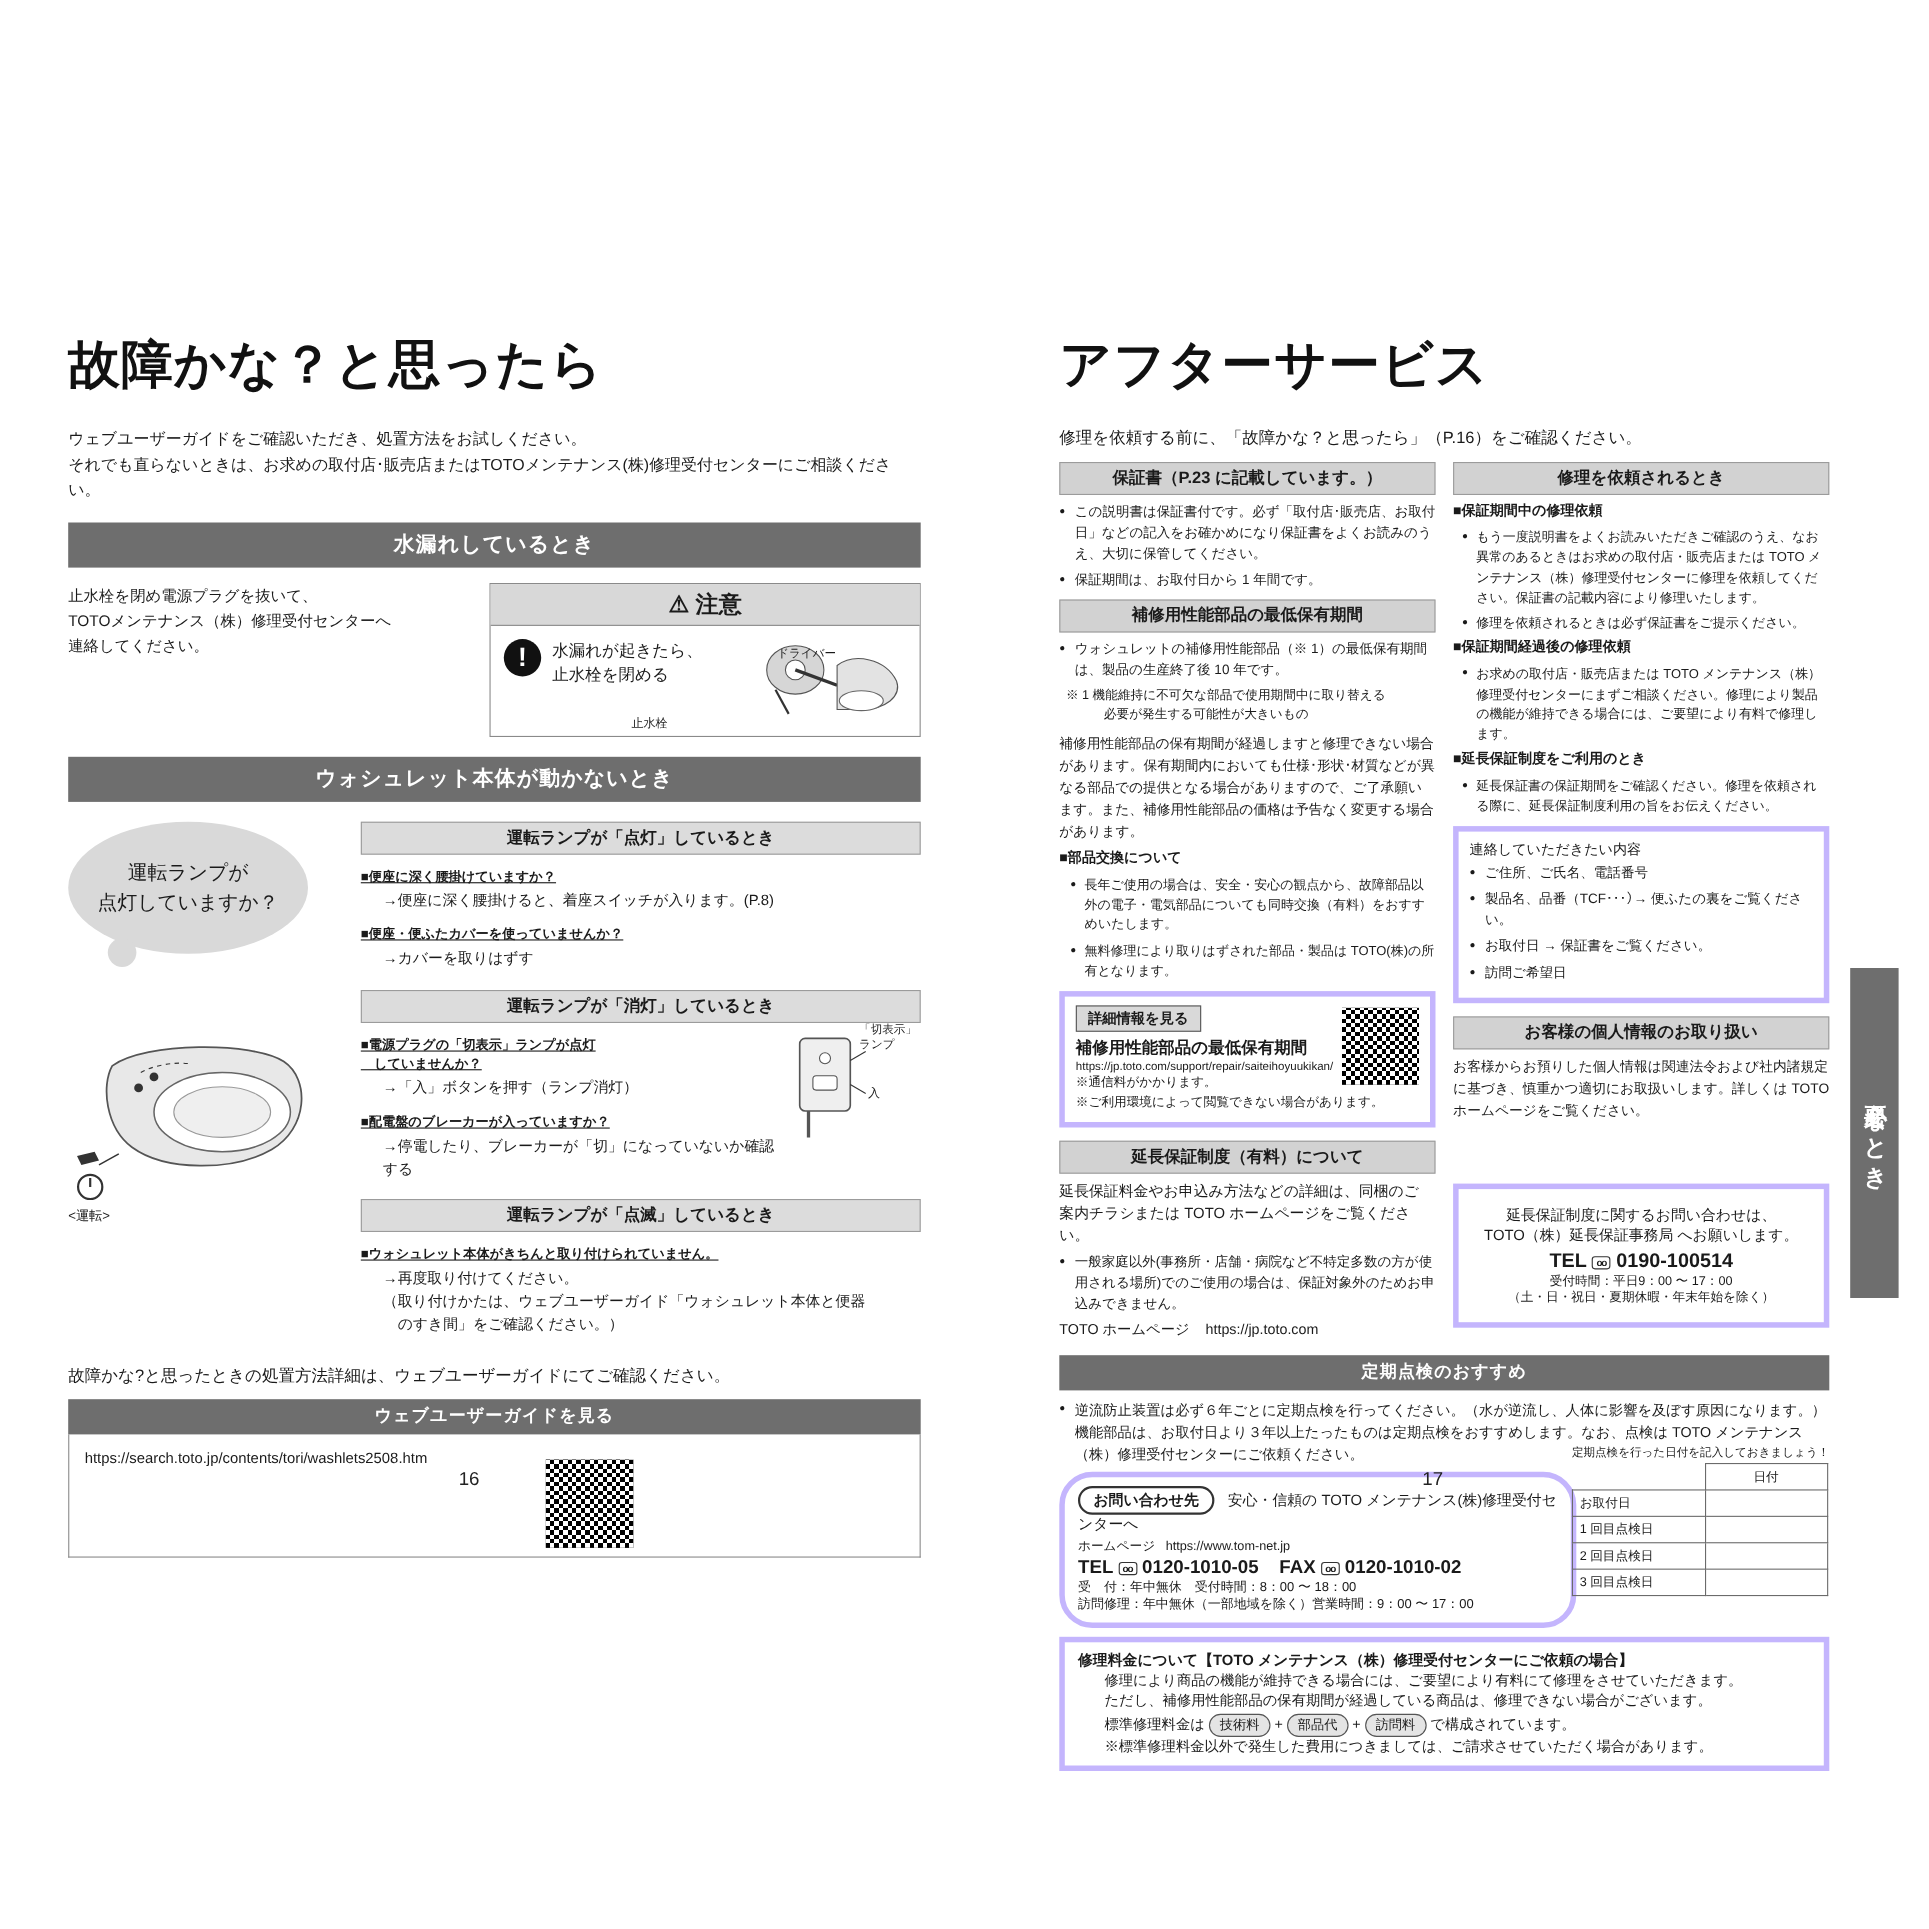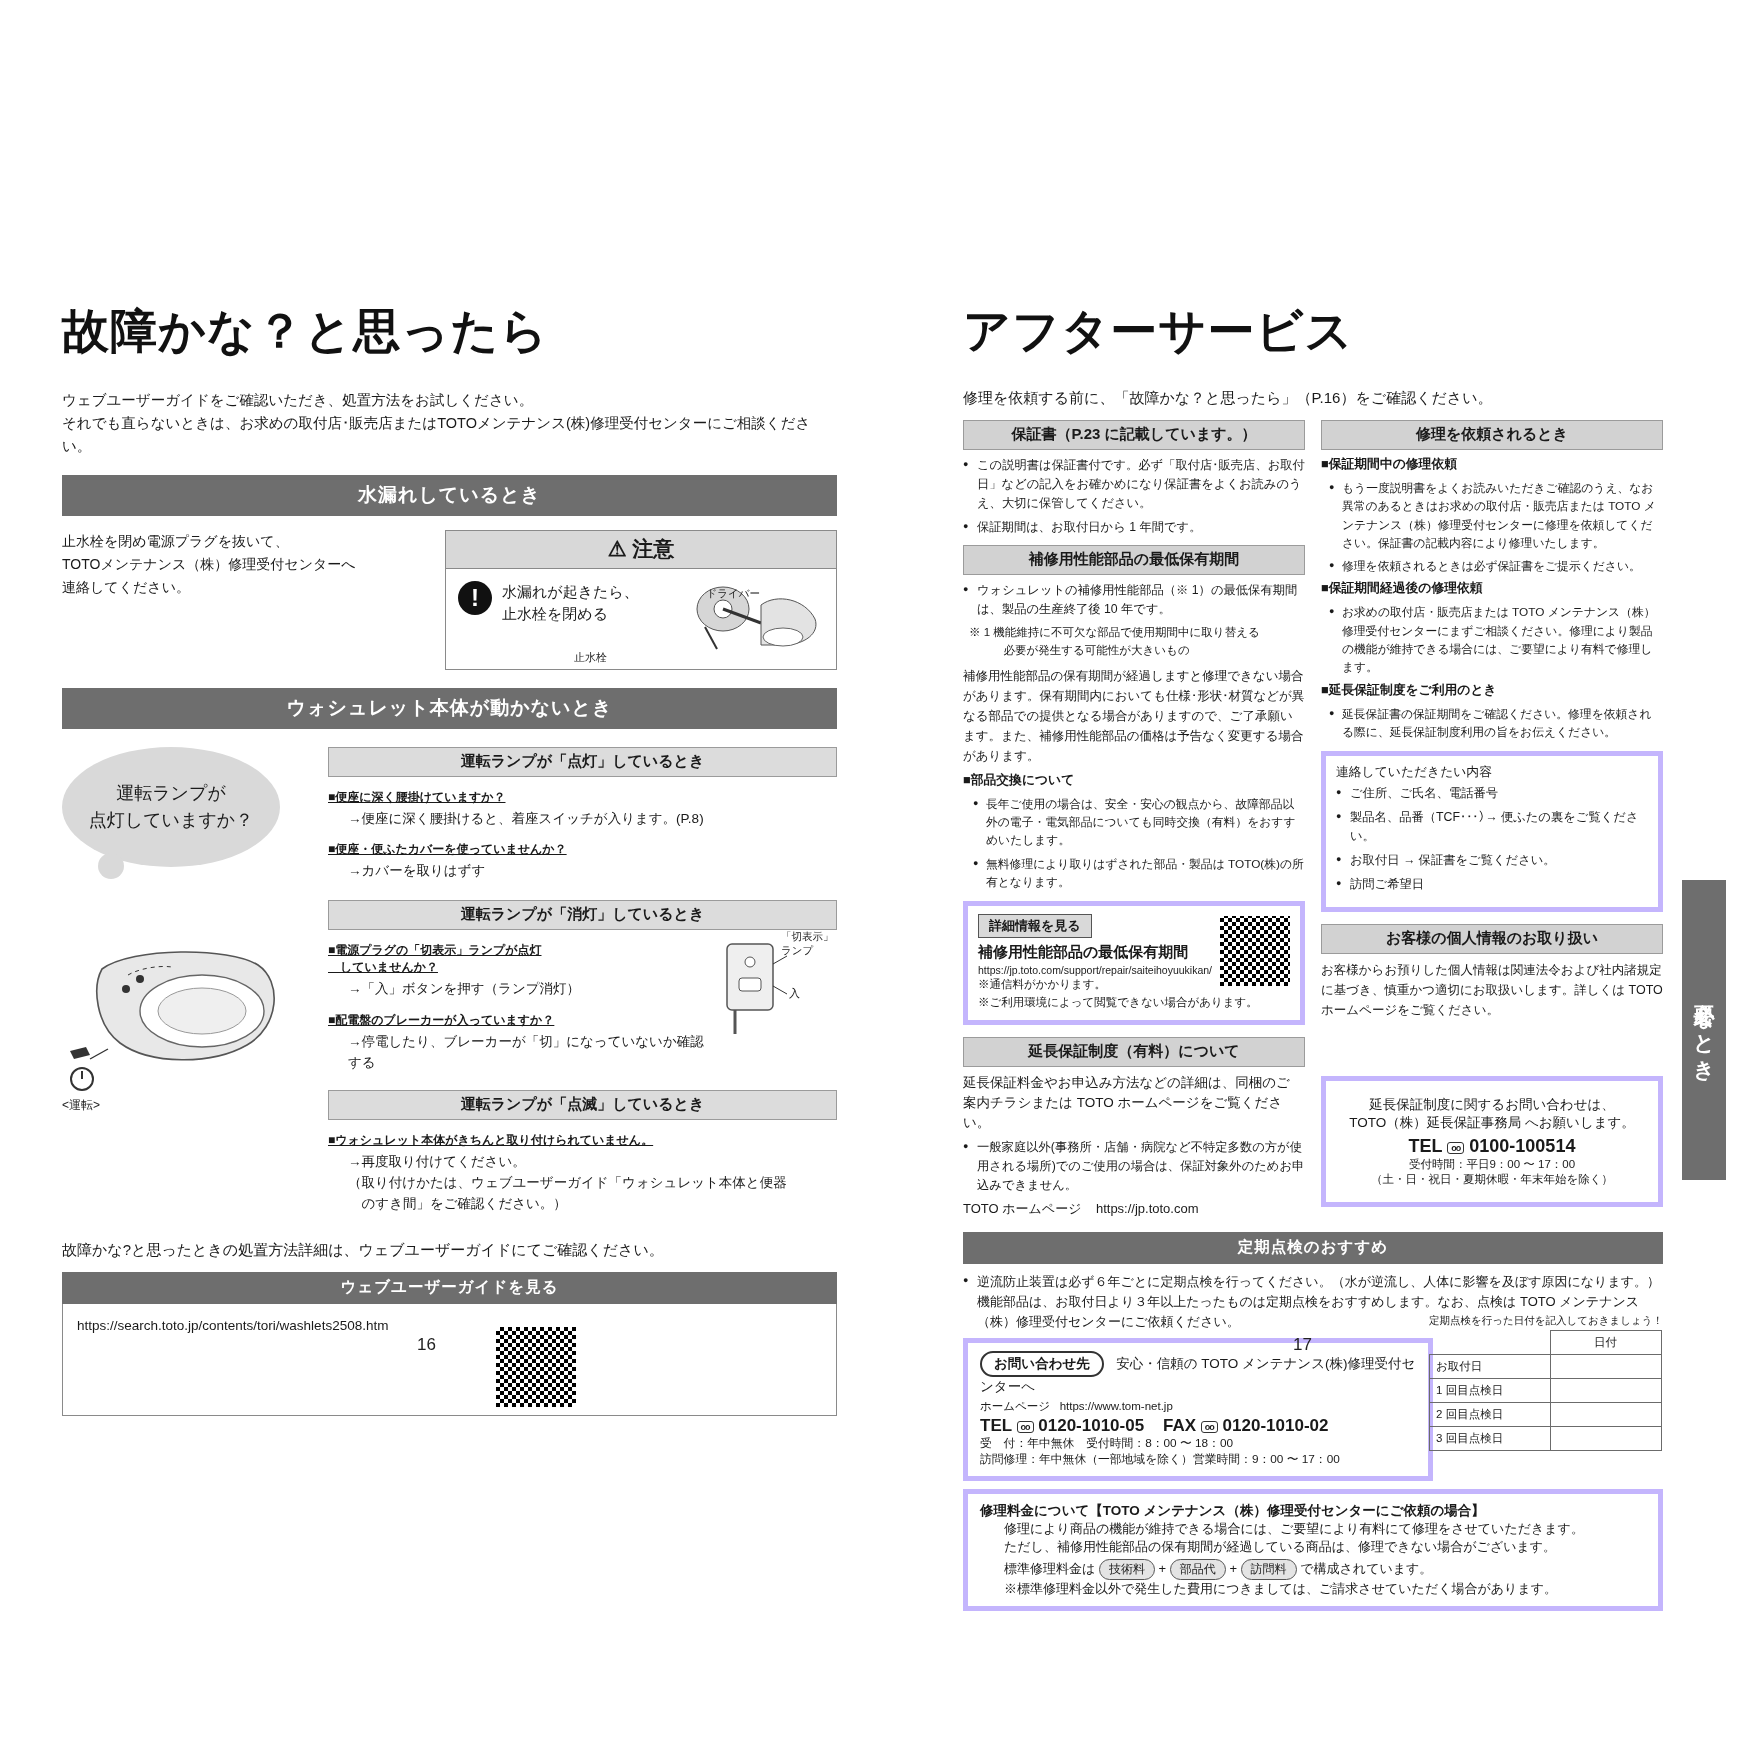--- a/index.html
+++ b/index.html
@@ -467,35 +467,35 @@
 
         <div class="subbar dark" style="margin-top:12px;">お客様の個人情報のお取り扱い</div>
         <div class="small-text" style="margin-top:6px;">お客様からお預りした個人情報は関連法令および社内諸規定に基づき、慎重かつ適切にお取扱いします。詳しくは TOTO ホームページをご覧ください。</div>
 
         <div class="box" style="margin-top:56px; text-align:center; padding:15px 8px;">
           <div style="font-size:13.5px;">延長保証制度に関するお問い合わせは、</div>
           <div style="font-size:13.5px;">TOTO（株）延長保証事務局 へお願いします。</div>
           <div style="font-size:18px; font-weight:bold; margin-top:4px;">
             <span>TEL</span>
             <span class="freedial">oo</span>
-            <span>0100-100514</span>
+            <span>0190-100514</span>
           </div>
           <div style="font-size:11.5px;">受付時間：平日9：00 〜 17：00</div>
           <div style="font-size:11.5px;">（土・日・祝日・夏期休暇・年末年始を除く）</div>
         </div>
       </div>
     </div>
 
     <div class="bar small" style="margin-top:14px;">定期点検のおすすめ</div>
     <ul class="dot" style="margin-top:8px;">
       <li style="font-size:13px;">逆流防止装置は必ず６年ごとに定期点検を行ってください。（水が逆流し、人体に影響を及ぼす原因になります。）機能部品は、お取付日より３年以上たったものは定期点検をおすすめします。なお、点検は TOTO メンテナンス（株）修理受付センターにご依頼ください。</li>
     </ul>
 
     <div style="position:relative;">
-      <div class="box" style="margin-top:6px; width:470px; padding:8px 12px;">
+      <div class="box" style="margin-top:6px; width:470px; padding:8px 12px;border-radius:30px;">
         <div>
           <span class="roundtag">お問い合わせ先</span>
           <span style="font-size:13.5px; margin-left:8px;">安心・信頼の TOTO メンテナンス(株)修理受付センターへ</span>
         </div>
         <div style="font-size:11.5px; margin-top:3px;">
           <span>ホームページ</span>
           &nbsp;
           <span>https://www.tom-net.jp</span>
         </div>
         <div style="font-size:17px; font-weight:bold; margin-top:2px;">

